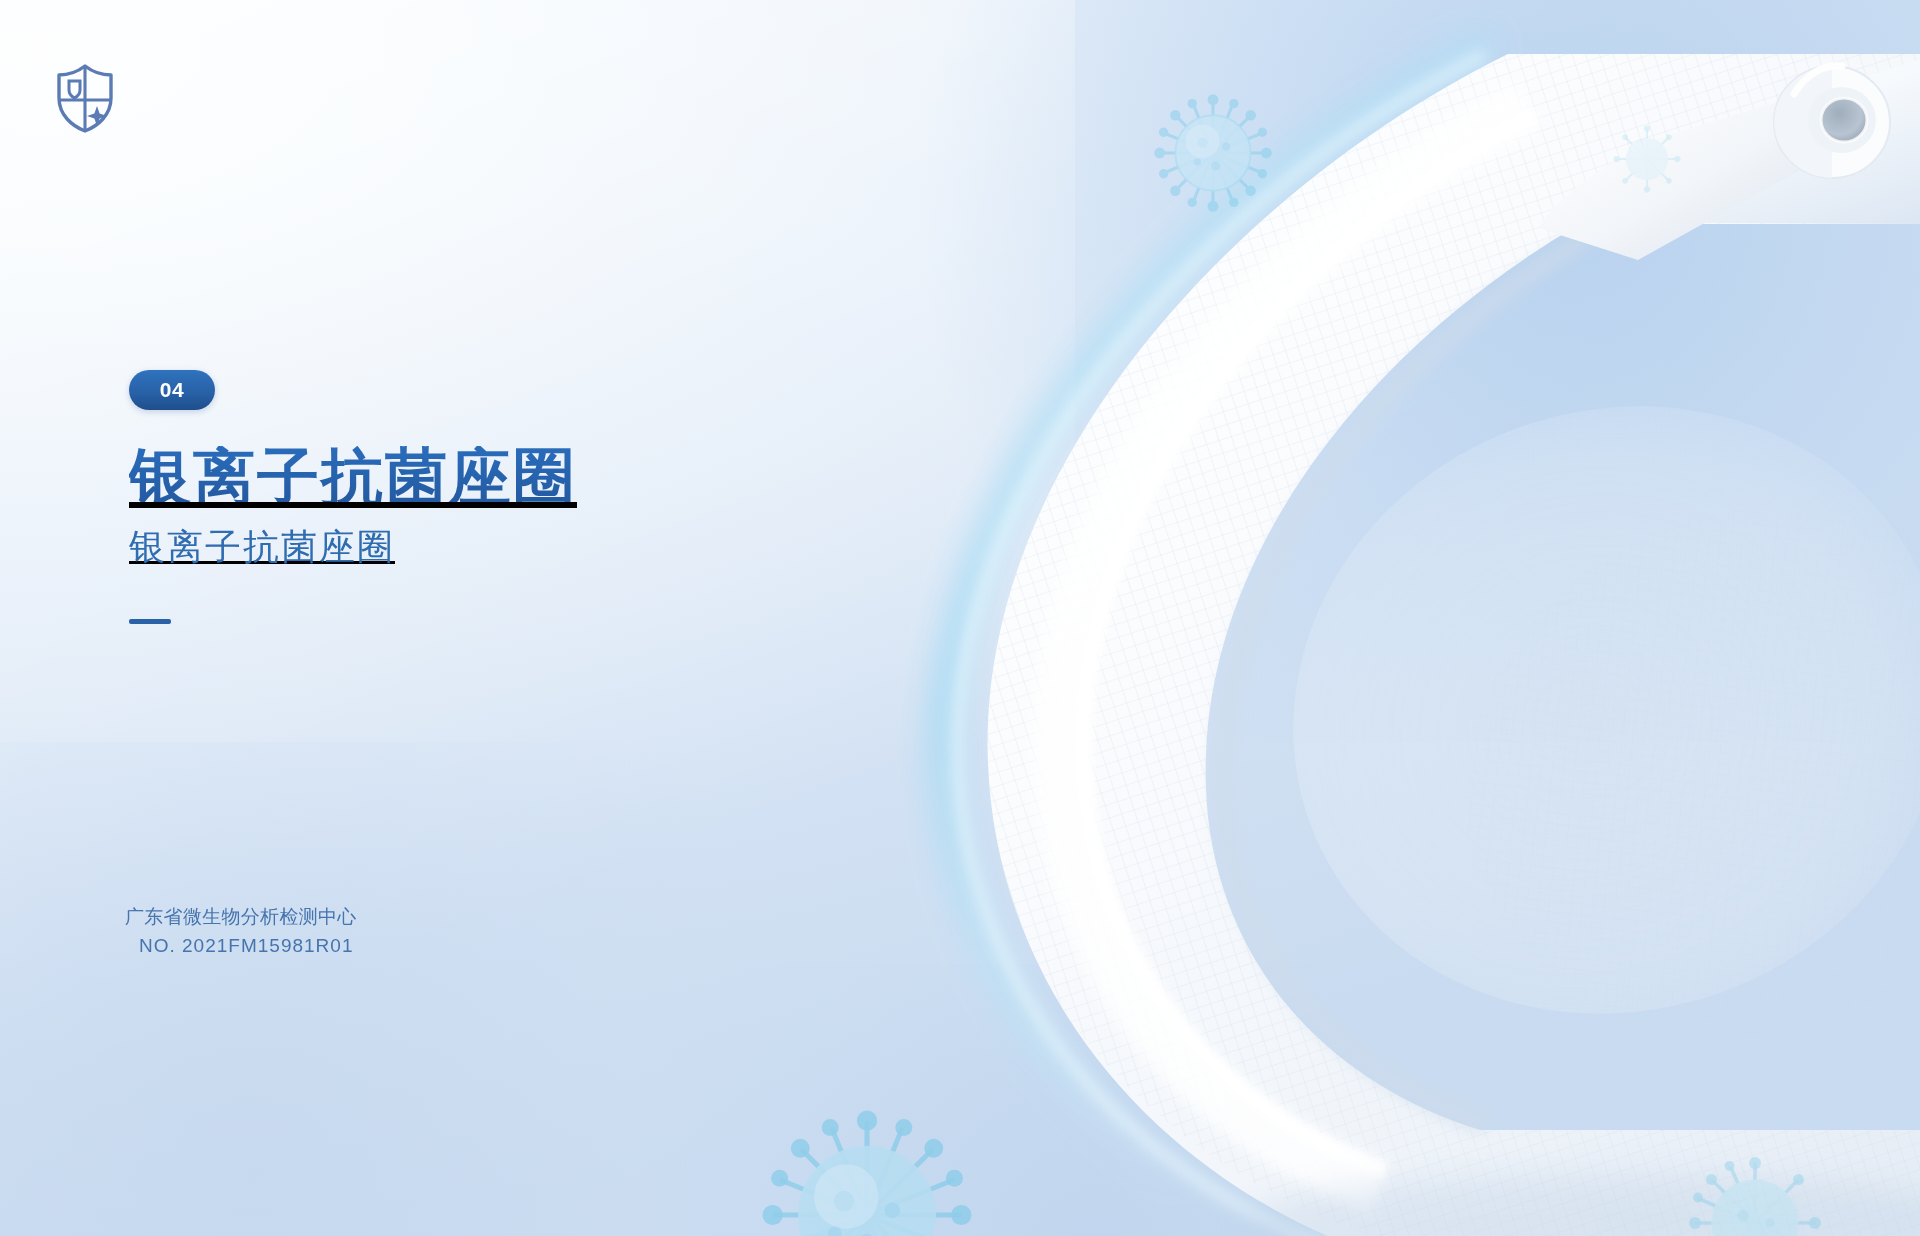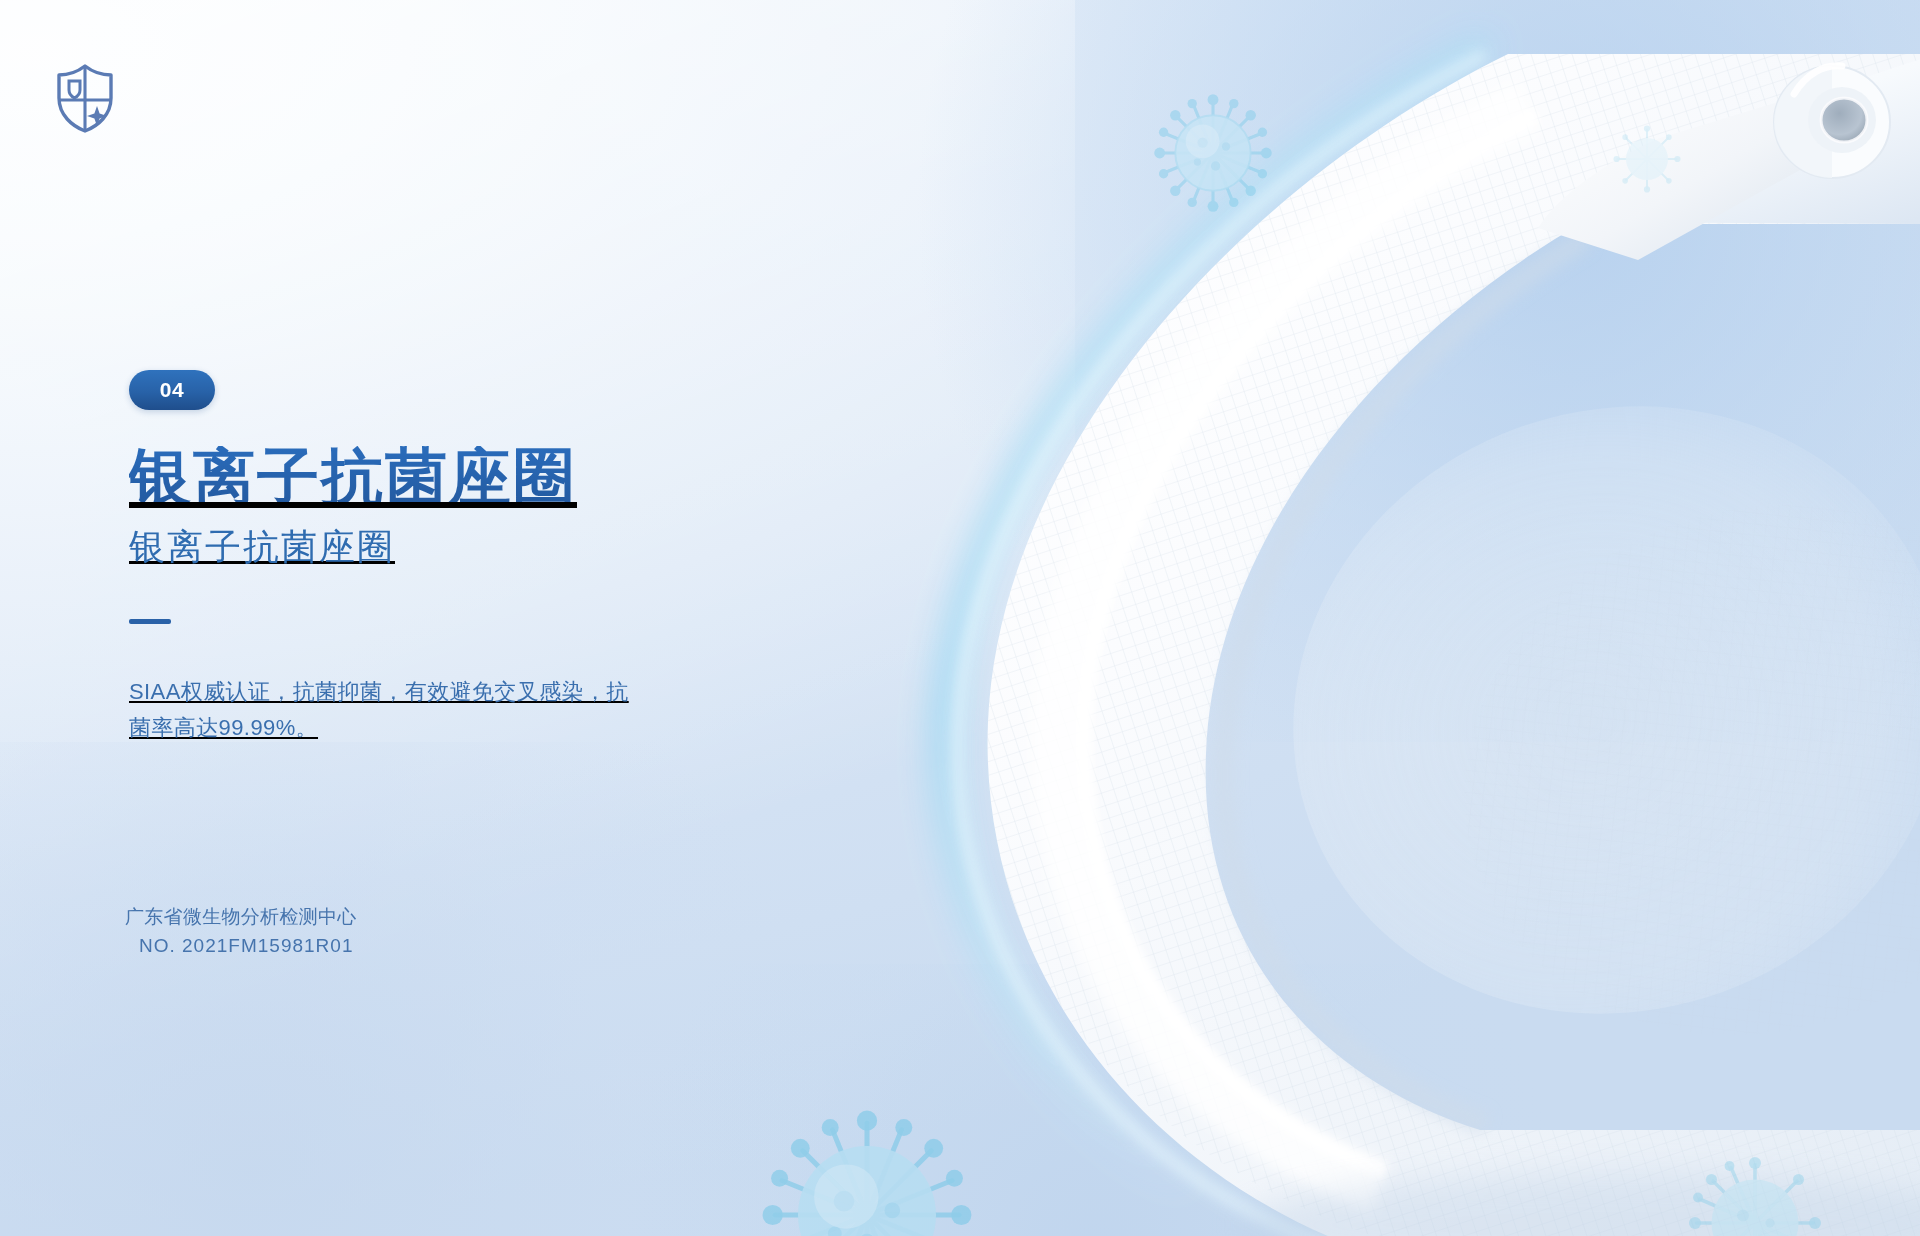--- a/index.html
+++ b/index.html
@@ -424,21 +424,20 @@
       <path d="M17 19 L28 19 L28 28 C28 32.5 24.5 35 22.5 36 C20.5 35 17 32.5 17 28 Z" fill="none" stroke="#5b7bb4" stroke-width="3"></path>
       <path d="M45 44 L47.6 51.4 L55 54 L47.6 56.6 L45 64 L42.4 56.6 L35 54 L42.4 51.4 Z" fill="#5b7bb4"></path>
     </svg>
   </div>
 
   <div class="content">
     <div class="badge">04</div>
     <div class="title">银离子抗菌座圈</div>
     <div class="subtitle">银离子抗菌座圈</div>
     <div class="divider"></div>
-    <div class="body-text">SIAA权威认证，抗菌抑菌，有效避免交叉感染，抗菌率高达99.99%。</div>
   </div>
 
   <div class="footer">
     <div class="f-line1">广东省微生物分析检测中心</div>
     <div class="f-line2">NO. 2021FM15981R01</div>
   </div>
 
 </div>
 
 </body></html>

